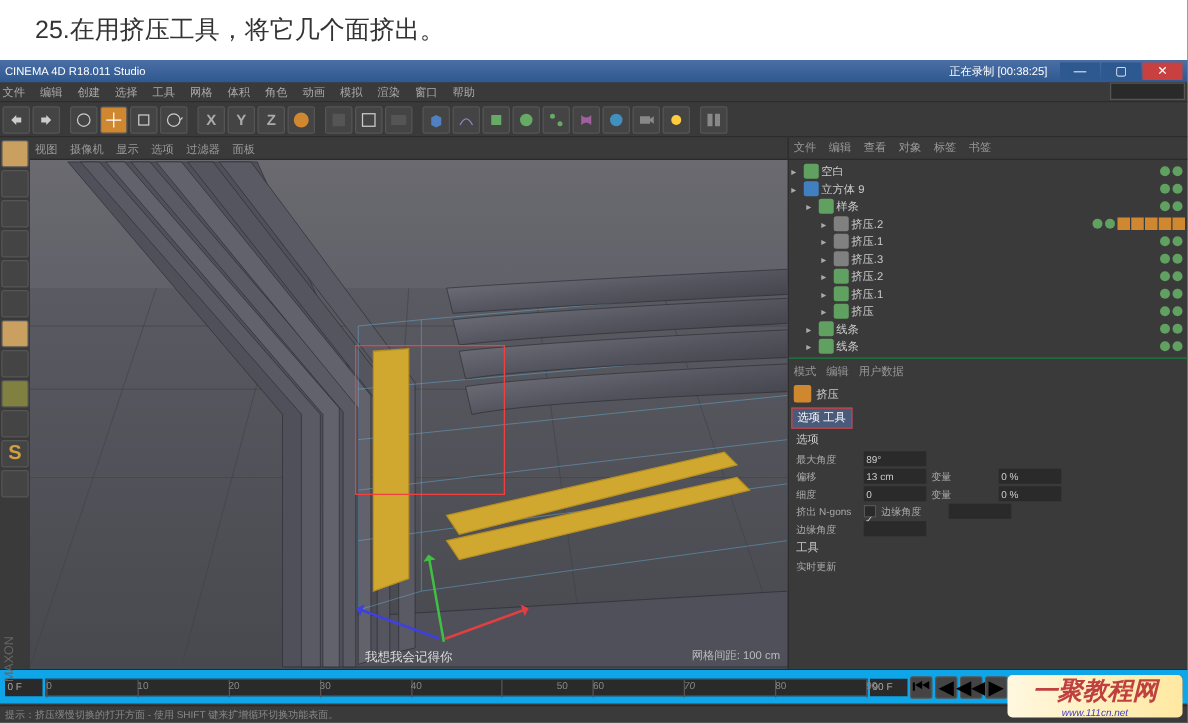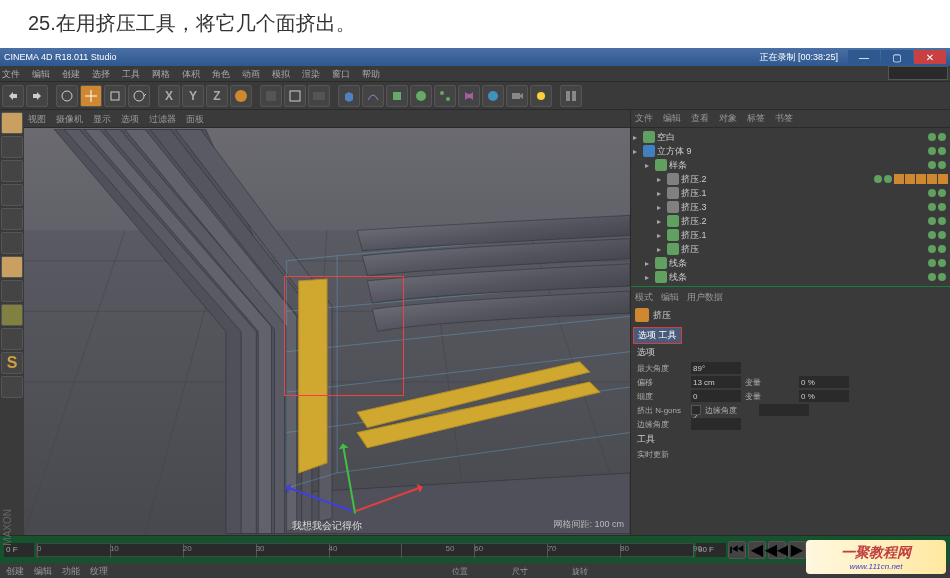--- a/index.html
+++ b/index.html
@@ -35,21 +35,21 @@
     .gizmo-arrow.red { background: #e04040; transform: rotate(-20deg); left: 70px; top: 50px; }
     .gizmo-arrow.green { background: #40c040; transform: rotate(-100deg); left: 30px; top: 30px; }
     .gizmo-arrow.blue { background: #4040e0; transform: rotate(-160deg); left: 0; top: 50px; }
     .gizmo-arrow::after { content: ""; position: absolute; right: -6px; top: -4px; border: 5px solid transparent; }
     .gizmo-arrow.red::after { border-left-color: #e04040; }
     .gizmo-arrow.green::after { border-left-color: #40c040; }
     .gizmo-arrow.blue::after { border-left-color: #4040e0; }
     .vp-status { position: absolute; right: 6px; bottom: 4px; color: #bbb; font-size: 9px; }
     .vp-caption { position: absolute; left: 50%; transform: translateX(-50%); bottom: 2px; color: #ddd; font-size: 10px; }
     .right-panel { width: 320px; background: #3a3a3a; display: flex; flex-direction: column; border-left: 1px solid #2a2a2a; }
-    .timeline { height: 28px; background: #14532d; border-top: 1px solid #2a2a2a; display: flex; align-items: center; padding: 0 4px; gap: 2px; }
+    .timeline { height: 28px; background: #0ea5e9; border-top: 1px solid #2a2a2a; display: flex; align-items: center; padding: 0 4px; gap: 2px; }
     .tl-ruler { height: 14px; background: #2a2a2a; flex: 1; position: relative; border: 1px solid #444; }
     .tl-tick { position: absolute; top: 0; width: 1px; height: 14px; background: #555; }
     .tl-label { position: absolute; top: 0; color: #888; font-size: 8px; }
     .tl-btn { width: 18px; height: 18px; background: #444; border: 1px solid #555; border-radius: 2px; display: flex; align-items: center; justify-content: center; }
     .tl-num { width: 30px; height: 14px; background: #2a2a2a; color: #aaa; font-size: 8px; display: flex; align-items: center; padding: 0 2px; }
     .bottom-bar { height: 35px; background: #3a3a3a; display: flex; }
     .bottom-menu { padding: 2px 6px; color: #999; font-size: 9px; display: flex; gap: 10px; }
     .bottom-left { flex: 1; }
     .coord-panel { display: flex; flex-direction: column; gap: 1px; padding: 2px; }
     .coord-row { display: flex; gap: 2px; }
@@ -78,21 +78,21 @@
     .attr-icon { width: 14px; height: 14px; background: #d08830; border-radius: 2px; }
     .attr-title { color: #ccc; font-size: 9px; }
     .attr-sub { background: #4a5a7a; color: #fff; font-size: 9px; padding: 1px 4px; display: inline-block; border: 1px solid #d04040; }
     .attr-sect { color: #ccc; font-size: 9px; padding: 2px 4px; }
     .attr-row { display: flex; align-items: center; gap: 4px; padding: 1px 4px; }
     .attr-label { color: #aaa; font-size: 8px; width: 50px; }
     .attr-val { background: #2a2a2a; color: #ccc; font-size: 8px; width: 50px; height: 12px; padding: 0 2px; display: flex; align-items: center; }
     .attr-check { width: 10px; height: 10px; background: #2a2a2a; border: 1px solid #555; }
     .attr-check.on::after { content: "✓"; color: #ccc; font-size: 8px; }
     .watermark { position: absolute; right: 4px; bottom: 4px; width: 140px; height: 34px; background: linear-gradient(90deg, #fff8e0, #ffe8a0); border-radius: 4px; display: flex; align-items: center; justify-content: center; flex-direction: column; font-size: 10px; }
-    .wm-top { color: #c04040; font-weight: bold; font-size: 14px; font-style: italic; }
+    .wm-top { color: #c04040; font-weight: bold; font-size: 20px; font-style: italic; }
     .wm-bot { color: #4040c0; font-size: 8px; font-style: italic; }
     .search-box { width: 60px; height: 14px; background: #2a2a2a; border: 1px solid #555; }
     .model-svg { width: 100%; height: 100%; }
   </style>
 </head>
 <body>
 
 <div class="caption">25.在用挤压工具，将它几个面挤出。</div>
 
 <div class="app-window">
@@ -579,20 +579,21 @@
         <div class="coord-row">
           <span class="coord-label"></span>
           <span class="coord-field" style="background:none;color:#999">位置</span>
           <span class="coord-field" style="background:none;color:#999">尺寸</span>
           <span class="coord-field" style="background:none;color:#999">旋转</span>
         </div>
       </div>
     <div style="width:320px"></div>
   </div>
 
+  <div class="statusbar">提示：挤压缓慢切换的打开方面 - 使用 SHIFT 键来扩增循环切换功能表面。</div>
 
   <div class="maxon-label">MAXON</div>
 
   <div class="watermark">
     <div class="wm-top">一聚教程网</div>
     <div class="wm-bot">www.111cn.net</div>
   </div>
 
 </div>
 

